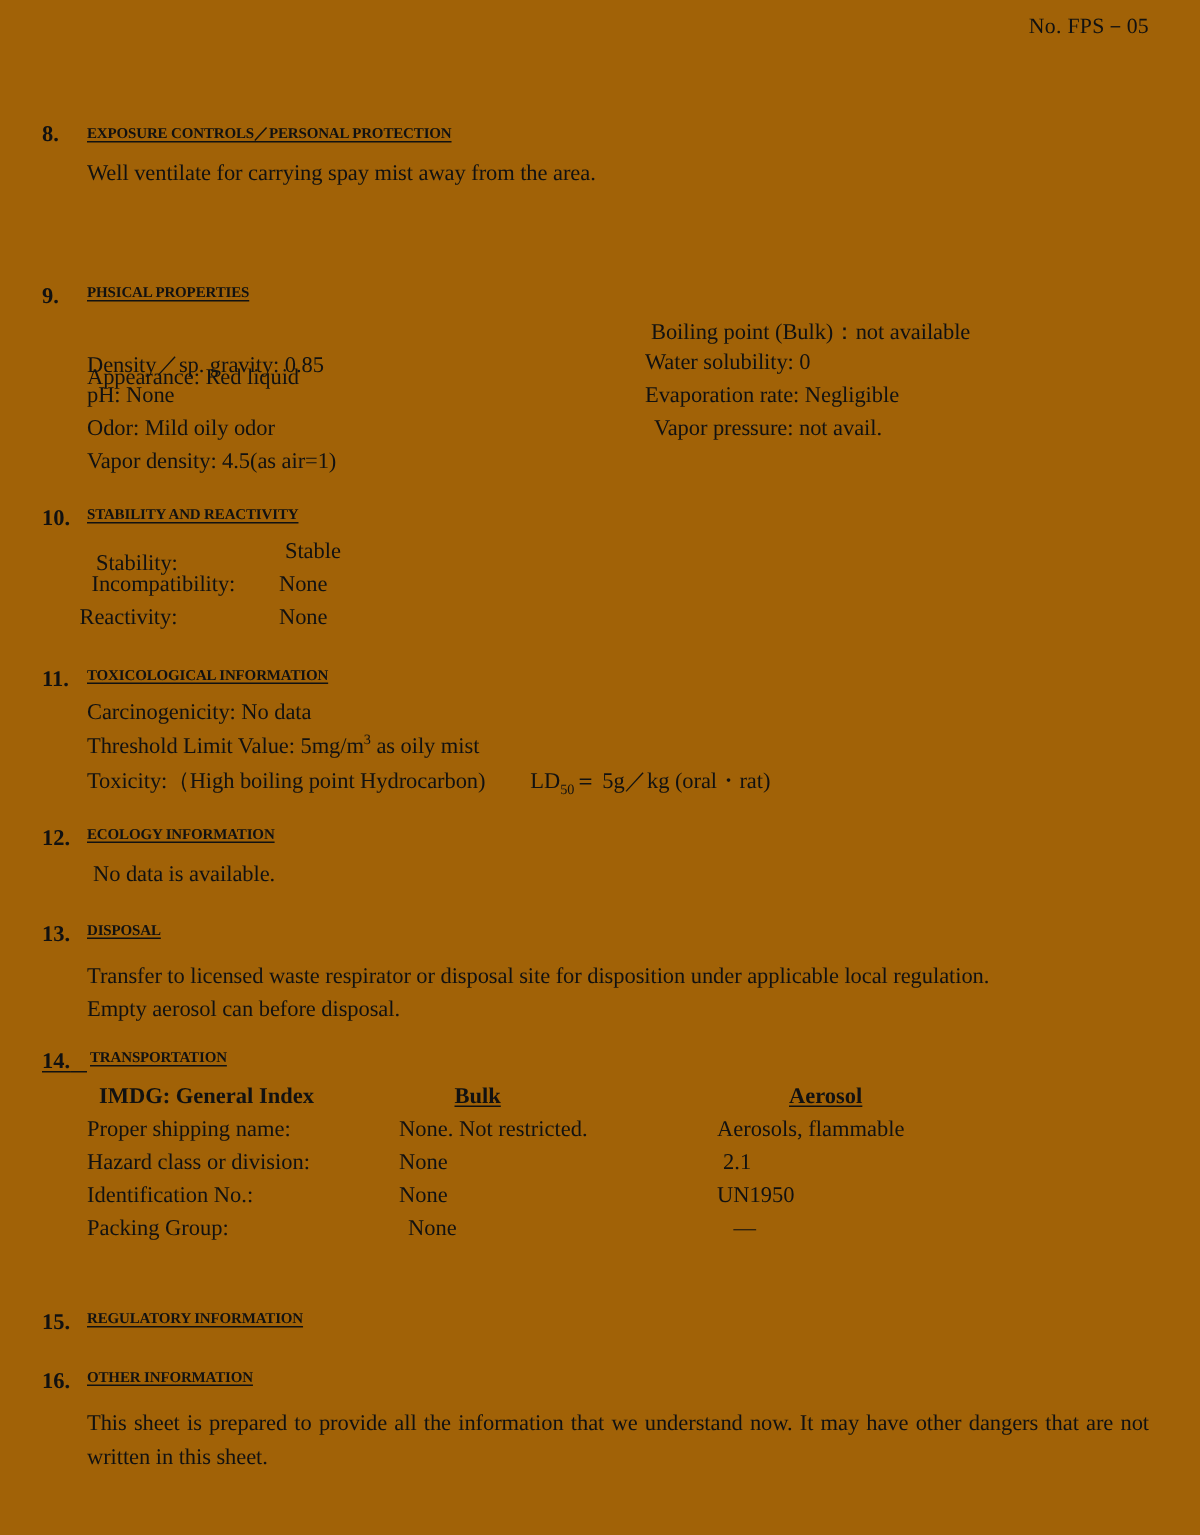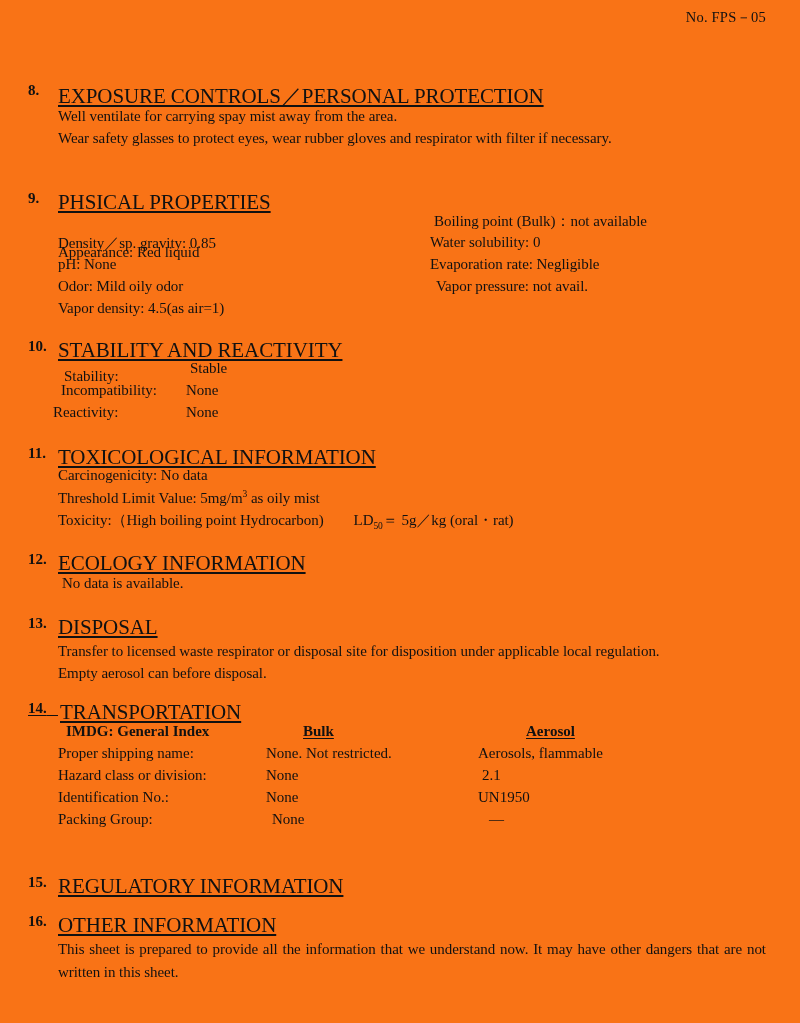--- a/index.html
+++ b/index.html
@@ -13,21 +13,21 @@
     position: relative;
     font-family: "Liberation Serif", "DejaVu Serif", serif;
     color: #111111;
     overflow: hidden;
   }
 
   .page {
     position: relative;
     width: 800px;
     height: 1023px;
-    background: #f97316;
+    background: #a16207;
   }
 
   
   .doc-header {
     position: absolute;
     top: 8px;
     right: 34px;
     font-size: 14.5px;
     letter-spacing: 0.2px;
     white-space: nowrap;
@@ -48,22 +48,22 @@
     position: absolute;
     left: 28px;
     top: 0;
     font-size: 15px;
     font-weight: bold;
   }
   .sec-title {
     position: absolute;
     left: 58px;
     top: 0;
-    font-size: 21px;
-    font-weight: normal;
+    font-size: 10px;
+    font-weight: bold;
     text-decoration: underline;
     text-underline-offset: 2px;
     letter-spacing: -0.1px;
   }
   
   .sec-head.joined .sec-num {
     text-decoration: underline;
     text-underline-offset: 2px;
   }
   .sec-head.joined .sec-num::after {
@@ -119,21 +119,20 @@
 <div class="page">
 
   <div class="doc-header">No. FPS－05</div>
 
   <div class="section" style="top:82px;">
     <div class="sec-head">
       <span class="sec-num">8.</span>
       <span class="sec-title">EXPOSURE CONTROLS／PERSONAL PROTECTION</span>
     </div>
     <div class="body-line col-l" style="top:26px;">Well ventilate for carrying spay mist away from the area.</div>
-    <div class="body-line col-l" style="top:48px;">Wear safety glasses to protect eyes, wear rubber gloves and respirator with filter if necessary.</div>
   </div>
 
   <div class="section" style="top:190px;">
     <div class="sec-head">
       <span class="sec-num">9.</span>
       <span class="sec-title">PHSICAL PROPERTIES</span>
     </div>
     <div class="body-line col-l" style="top:22px;margin-top:32px;">Appearance: Red liquid</div>
     <div class="body-line col-l" style="top:44px;">Density／sp. gravity: 0.85</div>
     <div class="body-line col-l" style="top:66px;">pH: None</div>

